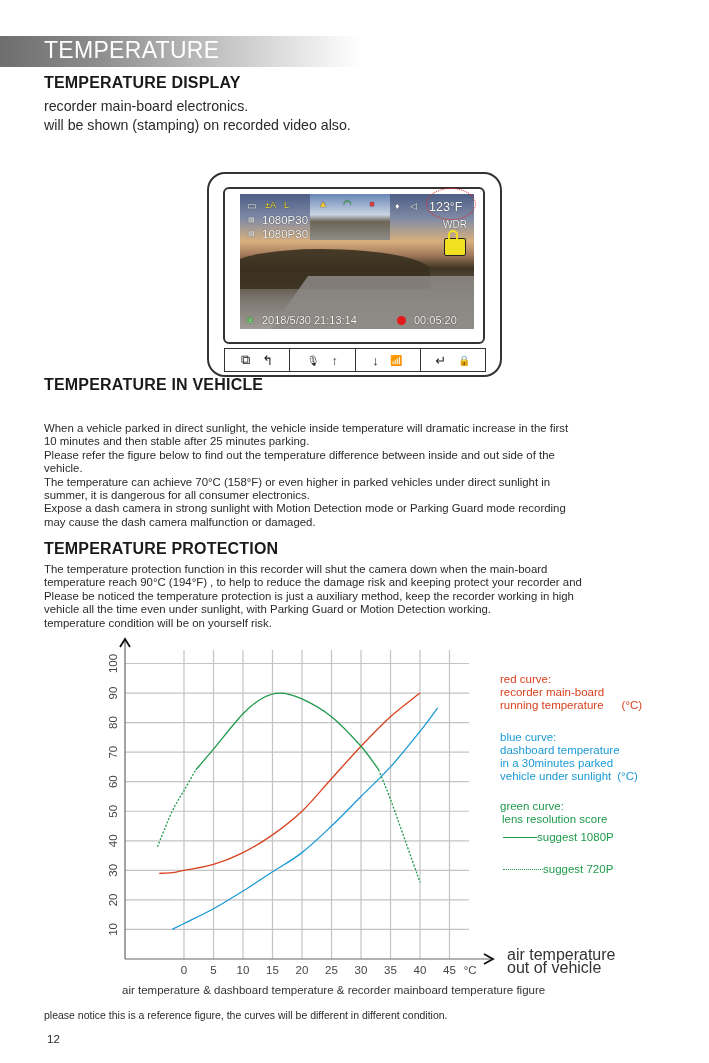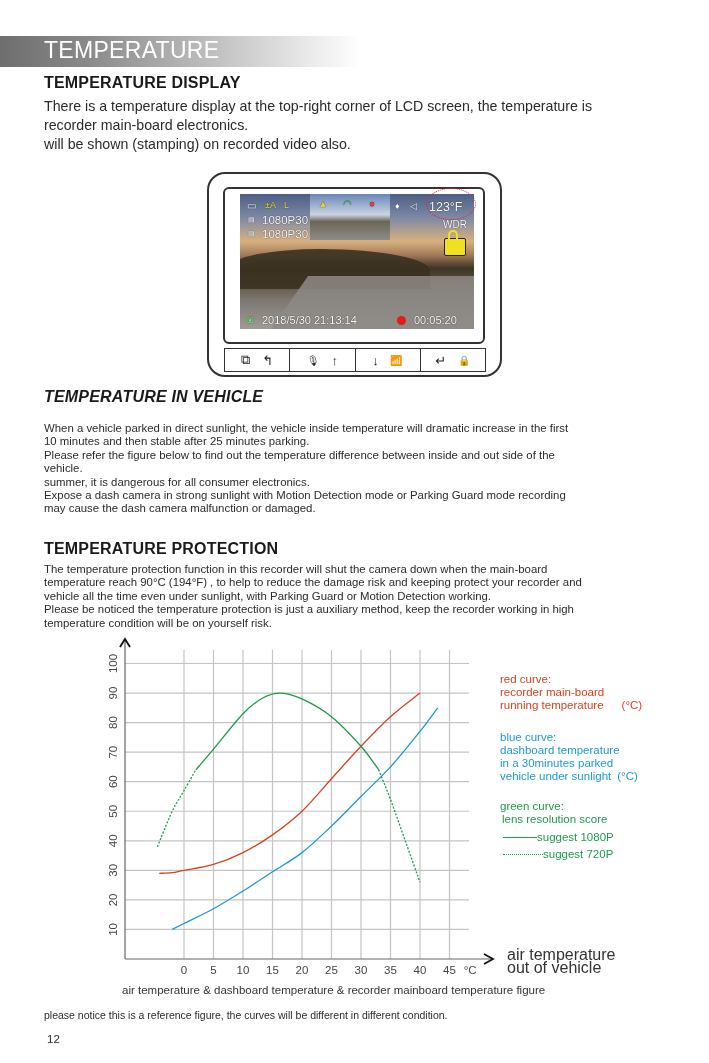--- a/index.html
+++ b/index.html
@@ -43,21 +43,20 @@
 </style>
 </head>
 <body>
 
 <div class="banner">
   <span>TEMPERATURE</span>
 </div>
 
 <div class="h2" style="top:74px;">TEMPERATURE DISPLAY</div>
 <div class="p-lg" style="top:97px;">
-  <div>There is a temperature display at the top-right corner of LCD screen, the temperature is</div>
   <div>recorder main-board electronics.</div>
   <div>will be shown (stamping) on recorded video also.</div>
 </div>
 
 <div class="device">
   <div class="inner"></div>
 </div>
 <div class="screen">
   <div class="hill"></div>
   <div class="road"></div>
@@ -95,37 +94,38 @@
   <div class="b">
     <span>↓</span>
     <span style="font-size:10px;">📶</span>
   </div>
   <div class="b">
     <span>↵</span>
     <span style="font-size:10px;">🔒</span>
   </div>
 </div>
 
-<div class="h2" style="top:388px;font-style:italic;">TEMPERATURE IN VEHICLE</div>
+<div class="h2" style="top:376px;">TEMPERATURE IN VEHICLE</div>
 <div class="p-sm" style="top:422px;">
   <div>When a vehicle parked in direct sunlight, the vehicle inside temperature will dramatic increase in the first</div>
   <div>10 minutes and then stable after 25 minutes parking.</div>
   <div>Please refer the figure below to find out the temperature difference between inside and out side of the</div>
   <div>vehicle.</div>
+  <div>The temperature can achieve 70°C (158°F) or even higher in parked vehicles under direct sunlight in</div>
   <div>summer, it is dangerous for all consumer electronics.</div>
   <div>Expose a dash camera in strong sunlight with Motion Detection mode or Parking Guard mode recording</div>
   <div>may cause the dash camera malfunction or damaged.</div>
 </div>
 
 <div class="h2" style="top:540px;">TEMPERATURE PROTECTION</div>
 <div class="p-sm" style="top:563px;">
   <div>The temperature protection function in this recorder will shut the camera down when the main-board</div>
   <div>temperature reach 90°C (194°F) , to help to reduce the damage risk and keeping protect your recorder and</div>
+  <div>Please be noticed the temperature protection is just a auxiliary method, keep the recorder working in high</div>
   <div>vehicle all the time even under sunlight, with Parking Guard  or Motion Detection working.</div>
-  <div>Please be noticed the temperature protection is just a auxiliary method, keep the recorder working in high</div>
   <div>temperature condition will be on yourself risk.</div>
 </div>
 
 <svg id="chart" width="709" height="1063">
     <line x1="125" x2="469" y1="929.45" y2="929.45" stroke="#c4c4c4" stroke-width="1.2"></line>
     <text x="0" y="0" font-size="11.5" fill="#444" font-family="Liberation Sans, sans-serif" text-anchor="middle" transform="translate(117,929.45) rotate(-90)">10</text>
     <line x1="125" x2="469" y1="899.9" y2="899.9" stroke="#c4c4c4" stroke-width="1.2"></line>
     <text x="0" y="0" font-size="11.5" fill="#444" font-family="Liberation Sans, sans-serif" text-anchor="middle" transform="translate(117,899.9) rotate(-90)">20</text>
     <line x1="125" x2="469" y1="870.35" y2="870.35" stroke="#c4c4c4" stroke-width="1.2"></line>
     <text x="0" y="0" font-size="11.5" fill="#444" font-family="Liberation Sans, sans-serif" text-anchor="middle" transform="translate(117,870.35) rotate(-90)">30</text>
@@ -183,21 +183,21 @@
 <div class="legend blue" style="left:500px;top:731px;">
   <div>blue curve:</div>
   <div>dashboard temperature</div>
   <div>in a 30minutes parked</div>
   <div><span>vehicle under sunlight</span><span style="margin-left:6px;">(°C)</span></div>
 </div>
 <div class="legend green" style="left:500px;top:800px;">
   <div>green curve:</div>
   <div style="margin-left:2px;">lens resolution score</div>
   <div style="margin-top:5px;margin-left:3px;"><span style="display:inline-block;width:34px;border-top:1.2px solid #1f9a4c;vertical-align:middle;"></span><span>suggest 1080P</span></div>
-  <div style="margin-top:4px;margin-left:3px;"><span style="display:inline-block;width:40px;border-top:1.2px dotted #1f9a4c;vertical-align:middle;"></span><span>suggest 720P</span></div>
+  <div style="margin-top:19px;margin-left:3px;"><span style="display:inline-block;width:40px;border-top:1.2px dotted #1f9a4c;vertical-align:middle;"></span><span>suggest 720P</span></div>
 </div>
 <div class="axis-note" style="left:507px;top:948px;">
   <div>air temperature</div>
   <div>out of vehicle</div>
 </div>
 <div class="axis-note" style="left:122px;top:984px;font-size:11.5px;">air temperature &amp; dashboard temperature &amp; recorder mainboard temperature figure</div>
 
 <div class="p-sm" style="top:1009px;font-size:10.5px;">please notice this is a reference figure, the curves will be different in different condition.</div>
 <div class="p-sm" style="top:1033px;left:47px;font-size:11.5px;">12</div>
 

